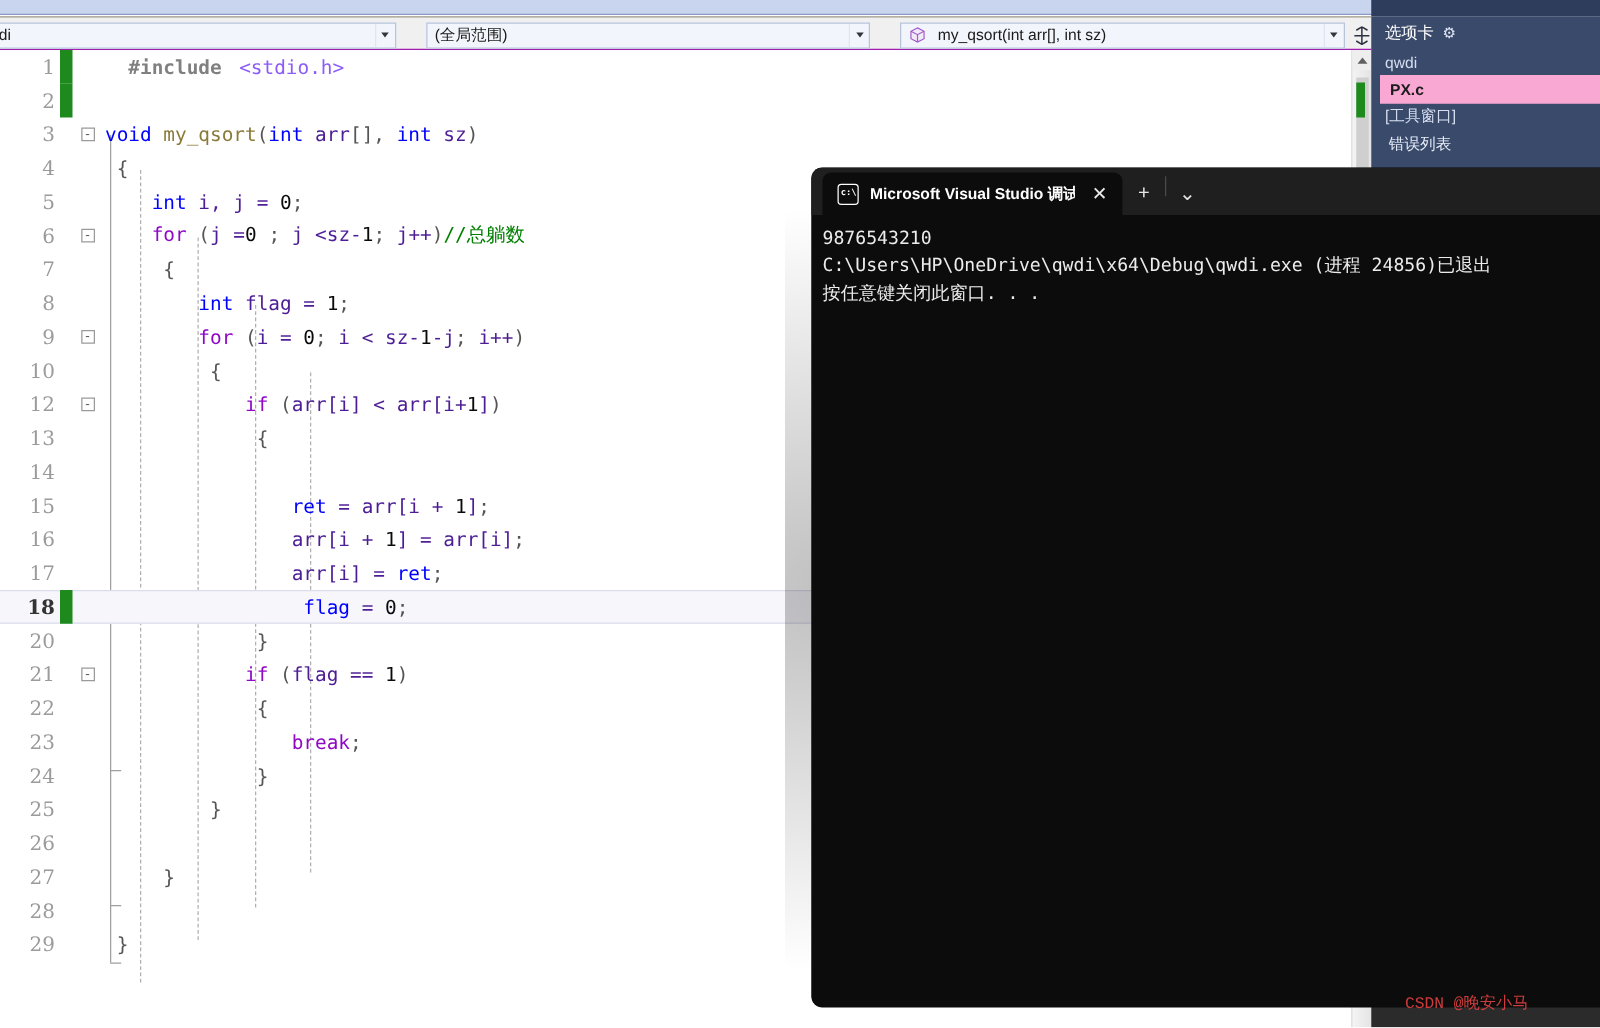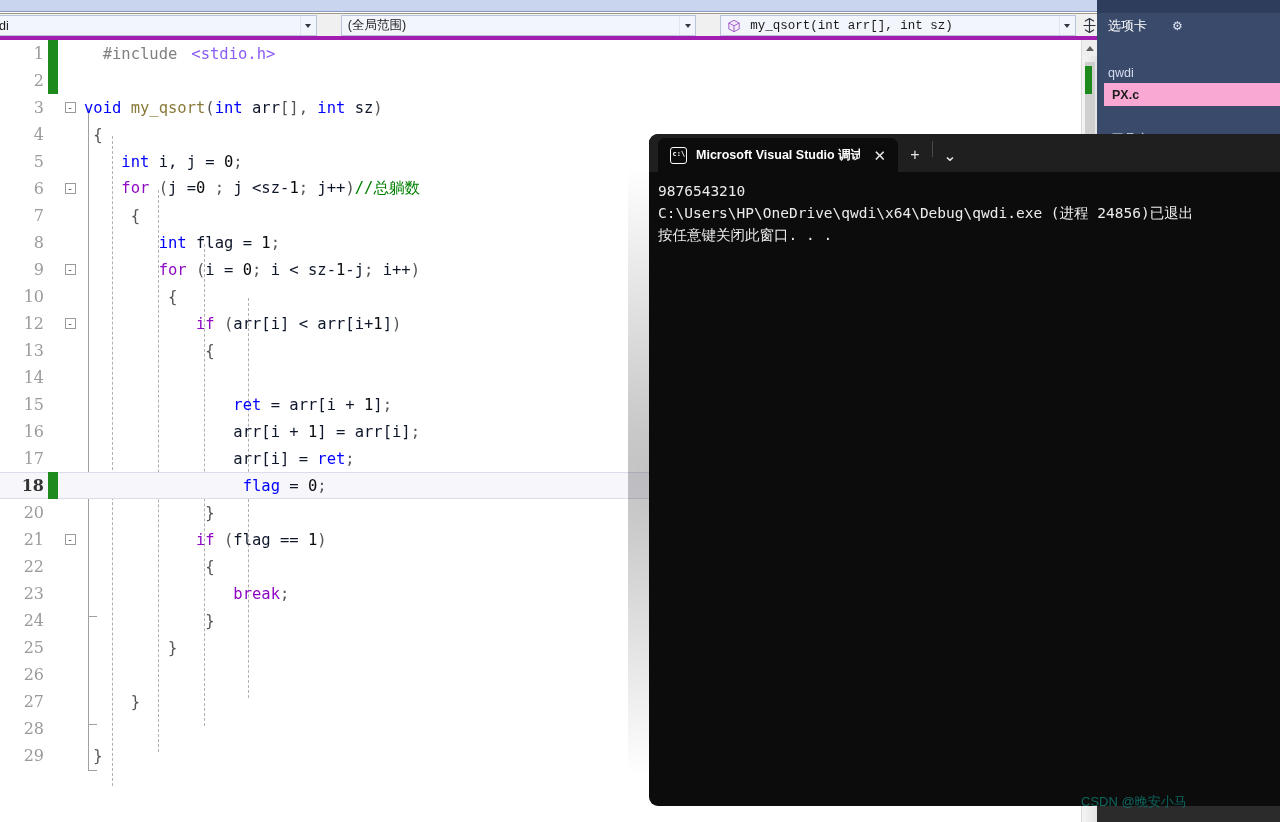--- a/index.html
+++ b/index.html
@@ -17,22 +17,22 @@
     position: absolute; left:0; top:0; width:1280px; height:12px;
     background: #c9d4ee;
     border-bottom: 1px solid #8a99c4;
   }
 
   
   .navbar {
     position: absolute; left:0; top:13px; width:1097px; height:27px;
     background: #f0f0f0;
     border-top: 1px solid #9e9a86;
-    border-bottom: 4px solid #a21caf;
-    display: flex; align-items: flex-end;
+    border-bottom: 1px solid #a21caf;
+    display: flex; align-items: center;
   }
   .combo {
     position: relative;
     height: 21px; margin-top: 3px;
     background: #f2f5fb;
     border: 1px solid #b8c4da;
     display: flex; align-items: center;
     font-size: 12.5px; color:#1a1a1a;
     overflow: hidden;
   }
@@ -43,21 +43,21 @@
     border-left: 1px solid #dfe6f2;
   }
   .combo .cb-arrow i {
     display:block; width:0; height:0;
     border-left: 3.5px solid transparent;
     border-right: 3.5px solid transparent;
     border-top: 4px solid #33373d;
   }
   #combo-project { width: 338px; margin-left: -8px; }
   #combo-scope   { width: 370px; margin-left: 24px; }
-  #combo-member  { width: 370px; margin-left: 24px; font-family: Liberation Mono, monospace; }
+  #combo-member  { width: 370px; margin-left: 24px; }
   .cube-icon { width:14px; height:14px; margin-left:6px; margin-right:3px; flex:none; }
   .splitter {
     width: 16px; margin-left: 6px; margin-top:3px; height:21px;
     display:flex; align-items:center; justify-content:center;
     color:#2d3240; font-size:13px; font-weight:bold;
   }
 
   
   .editor {
     position: absolute; left:0; top:40px; width:1081px; height:782px;
@@ -100,23 +100,23 @@
   .vline.solid { border-left: 1px solid #a0a0a0; }
   .vline.dash { border-left: 1px dashed #b0b0b0; }
   .hstub { position:absolute; height:1px; border-top:1px solid #a0a0a0; }
 
   
   .kw   { color:#0000ff; }
   .kw2  { color:#8f08c4; }
   .fn   { color:#8a7a3a; }
   .str  { color:#8b5cf6;margin-left:14px; }
   .cmt  { color:#008000; }
-  .pp   { color:#808080; }
+  .pp   { color:#808080;font-weight:bold; }
   .num  { color:#0a0a0a; }
-  .plain{ color:#0f172a; }
+  .plain{ color:#4c1d95; }
   .punc { color:#555; }
 
   
   .vscroll {
     position:absolute; left:1081px; top:40px; width:16px; height:782px;
     background: linear-gradient(to right,#f4f4f4,#e4e4e4);
     border-left:1px solid #d9d9d9;
   }
   .vscroll .up {
     height:16px; display:flex; align-items:center; justify-content:center;
@@ -136,27 +136,27 @@
   }
 
   
   .tabs-panel {
     position:absolute; left:1097px; top:13px; width:183px; height:122px;
     background:#3a4a6b;
     color:#e8edf7;
     font-size:12.5px;
   }
   .tabs-header {
-    height:26px; display:flex; align-items:center; gap:25px;
+    height:26px; display:flex; align-items:center; gap:7px;
     padding-left:11px; color:#ffffff; font-size:13px;
   }
   .gear { font-size:12px; color:#dfe6f5; }
   .tabs-group {
     padding-left:11px; height:21px; display:flex; align-items:center;
-    color:#d5ddef; font-size:12.5px;margin-top:23px;
+    color:#d5ddef; font-size:12.5px;
   }
   .tabs-item {
     height:23px; display:flex; align-items:center; padding-left:14px;
     color:#e6ecf8; font-size:12.5px;
   }
   .tabs-item.active {
     background:#f9a8d4; color:#1c1c1c; font-weight:bold;
     margin-left:7px; width:176px; padding-left:8px;
   }
 
@@ -212,23 +212,23 @@
   .tb-sep { width:1px; height:16px; background:#4a4a4a; align-self:center; margin-bottom:8px; }
   .console-body {
     padding:8px 0 0 9px;
     font-family:"DejaVu Sans Mono", monospace;
     font-size:14.5px; line-height:22px; color:#ececec;
     white-space:pre;
   }
 
   
   .watermark {
-    position:absolute; left:1081px; top:793px;
-    color:#0f766e; font-size:13px; opacity:0.85;
-    font-family:Liberation Sans, sans-serif;
+    position:absolute; left:1124px; top:793px;
+    color:#ef4444; font-size:13px; opacity:0.85;
+    font-family:Liberation Mono, monospace;
   }
 </style>
 </head>
 <body>
 
 <div id="root">
 
   <div class="top-strip"></div>
   <div class="top-right-fill"></div>
 

